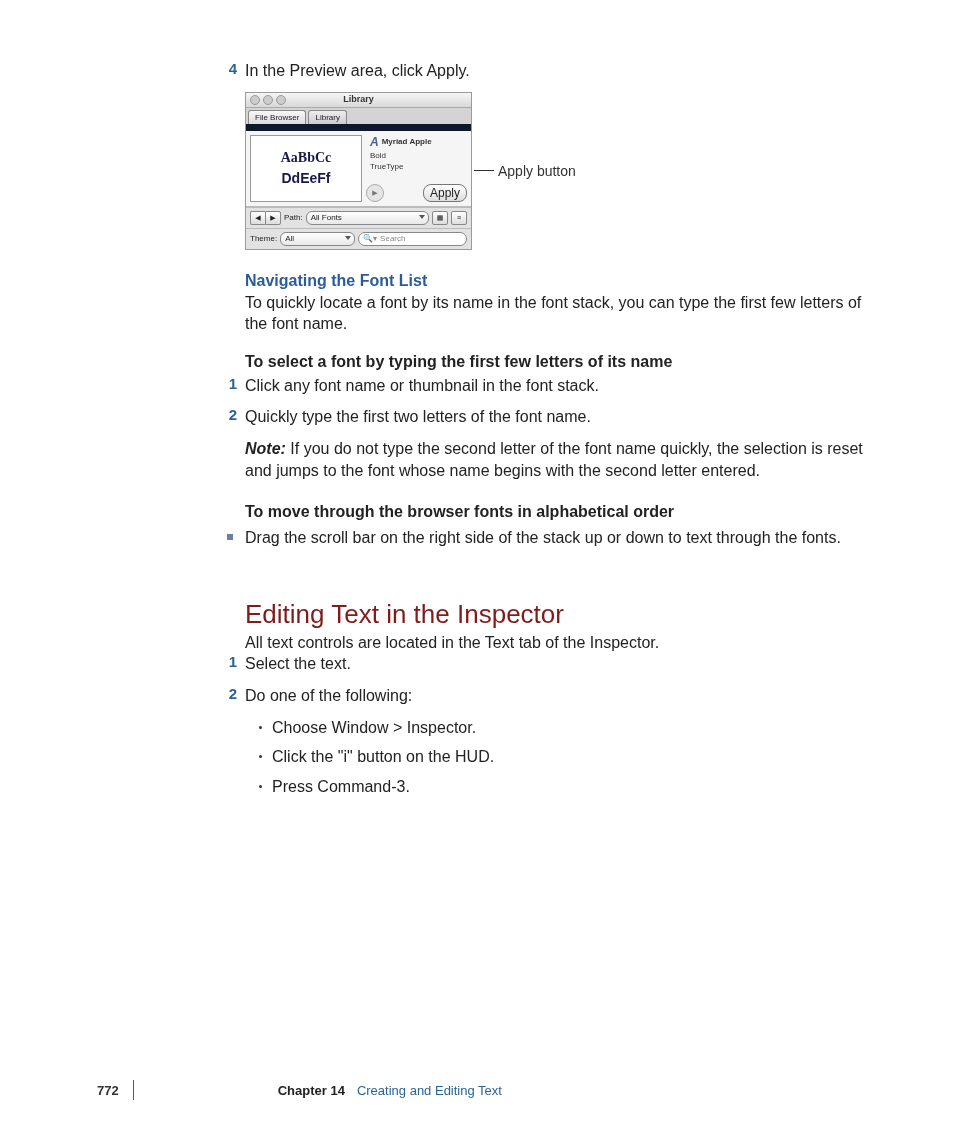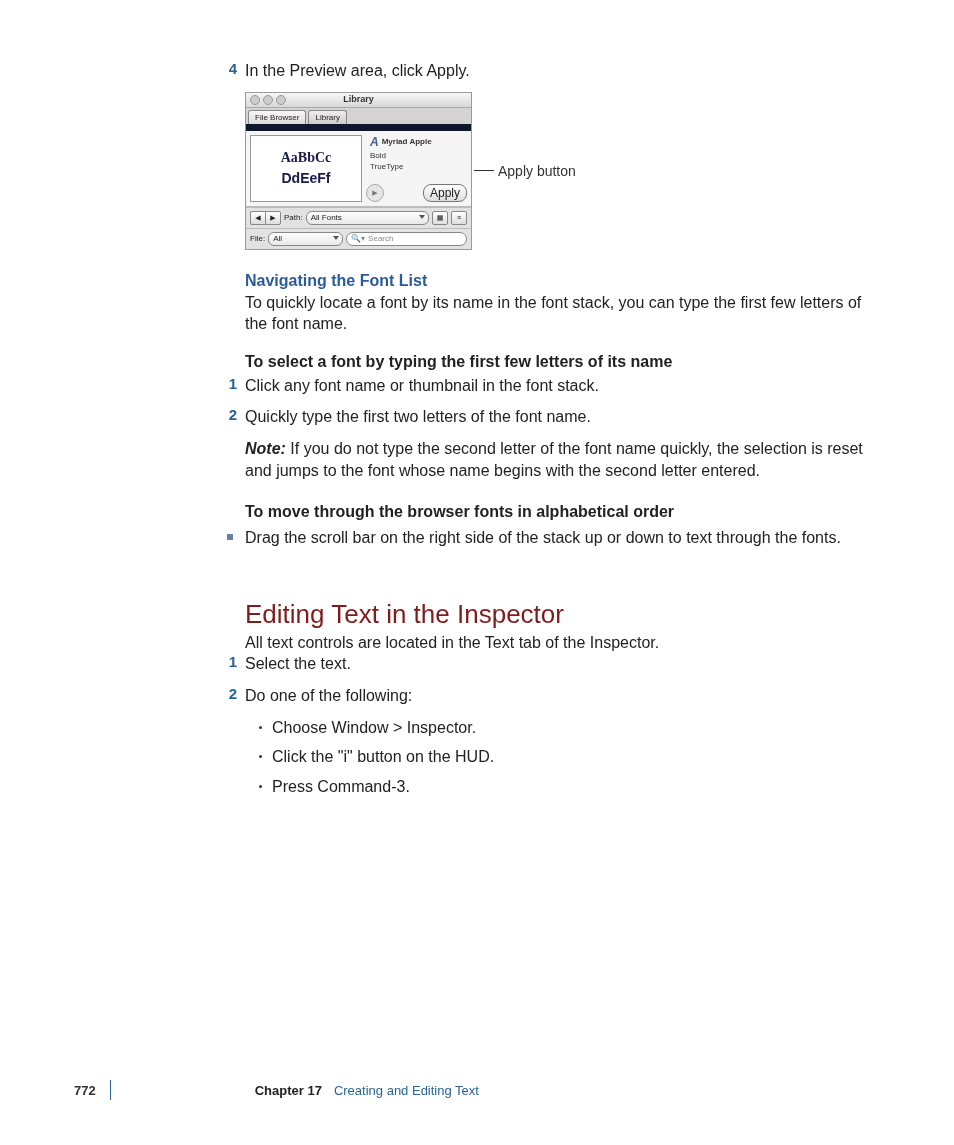--- a/index.html
+++ b/index.html
@@ -119,21 +119,21 @@
   }
   .search .mag { font-size:8px; }
   .leader {
     width: 20px; border-top:1px solid #333; margin: 0 4px 0 2px;
   }
   .callout { font-size: 14px; color:#333; }
 
   
   .footer {
     position: absolute;
-    left: 74px;
+    left: 97px;
     bottom: 45px;
     display: flex;
     align-items: center;
     font-size: 13px;
   }
   .footer .pnum { font-weight: 700; color:#333; }
   .footer .vline { width:1px; height: 20px; background:#2a6496; margin: 0 14px 0 14px; }
   .footer .chap { font-weight:700; margin-left: 130px; }
   .footer .chaptitle { color:#2a6496; margin-left: 12px; }
 </style>
@@ -187,21 +187,21 @@
           <div class="navbtn">▶</div>
         </div>
         <span>Path:</span>
         <div class="dd">
             <span>All Fonts</span>
           </div>
         <div class="iconbtn">▦</div>
         <div class="iconbtn">≡</div>
       </div>
       <div class="themerow">
-        <span>File:</span>
+        <span>Theme:</span>
         <div class="dd" style="flex:0 0 55px;">
             <span>All</span>
           </div>
         <div class="search">
           <span class="mag">🔍▾</span>
           <span>Search</span>
         </div>
       </div>
     </div>
     <div class="leader"></div>
@@ -257,15 +257,15 @@
   <div class="sub-bullet-row">
     <div class="dot"></div>
     <div class="body-text">Press Command-3.</div>
   </div>
 
 </div>
 
 <div class="footer">
   <span class="pnum">772</span>
   <span class="vline"></span>
-  <span class="chap">Chapter 17</span>
+  <span class="chap">Chapter 14</span>
   <span class="chaptitle">Creating and Editing Text</span>
 </div>
 
 </body></html>

